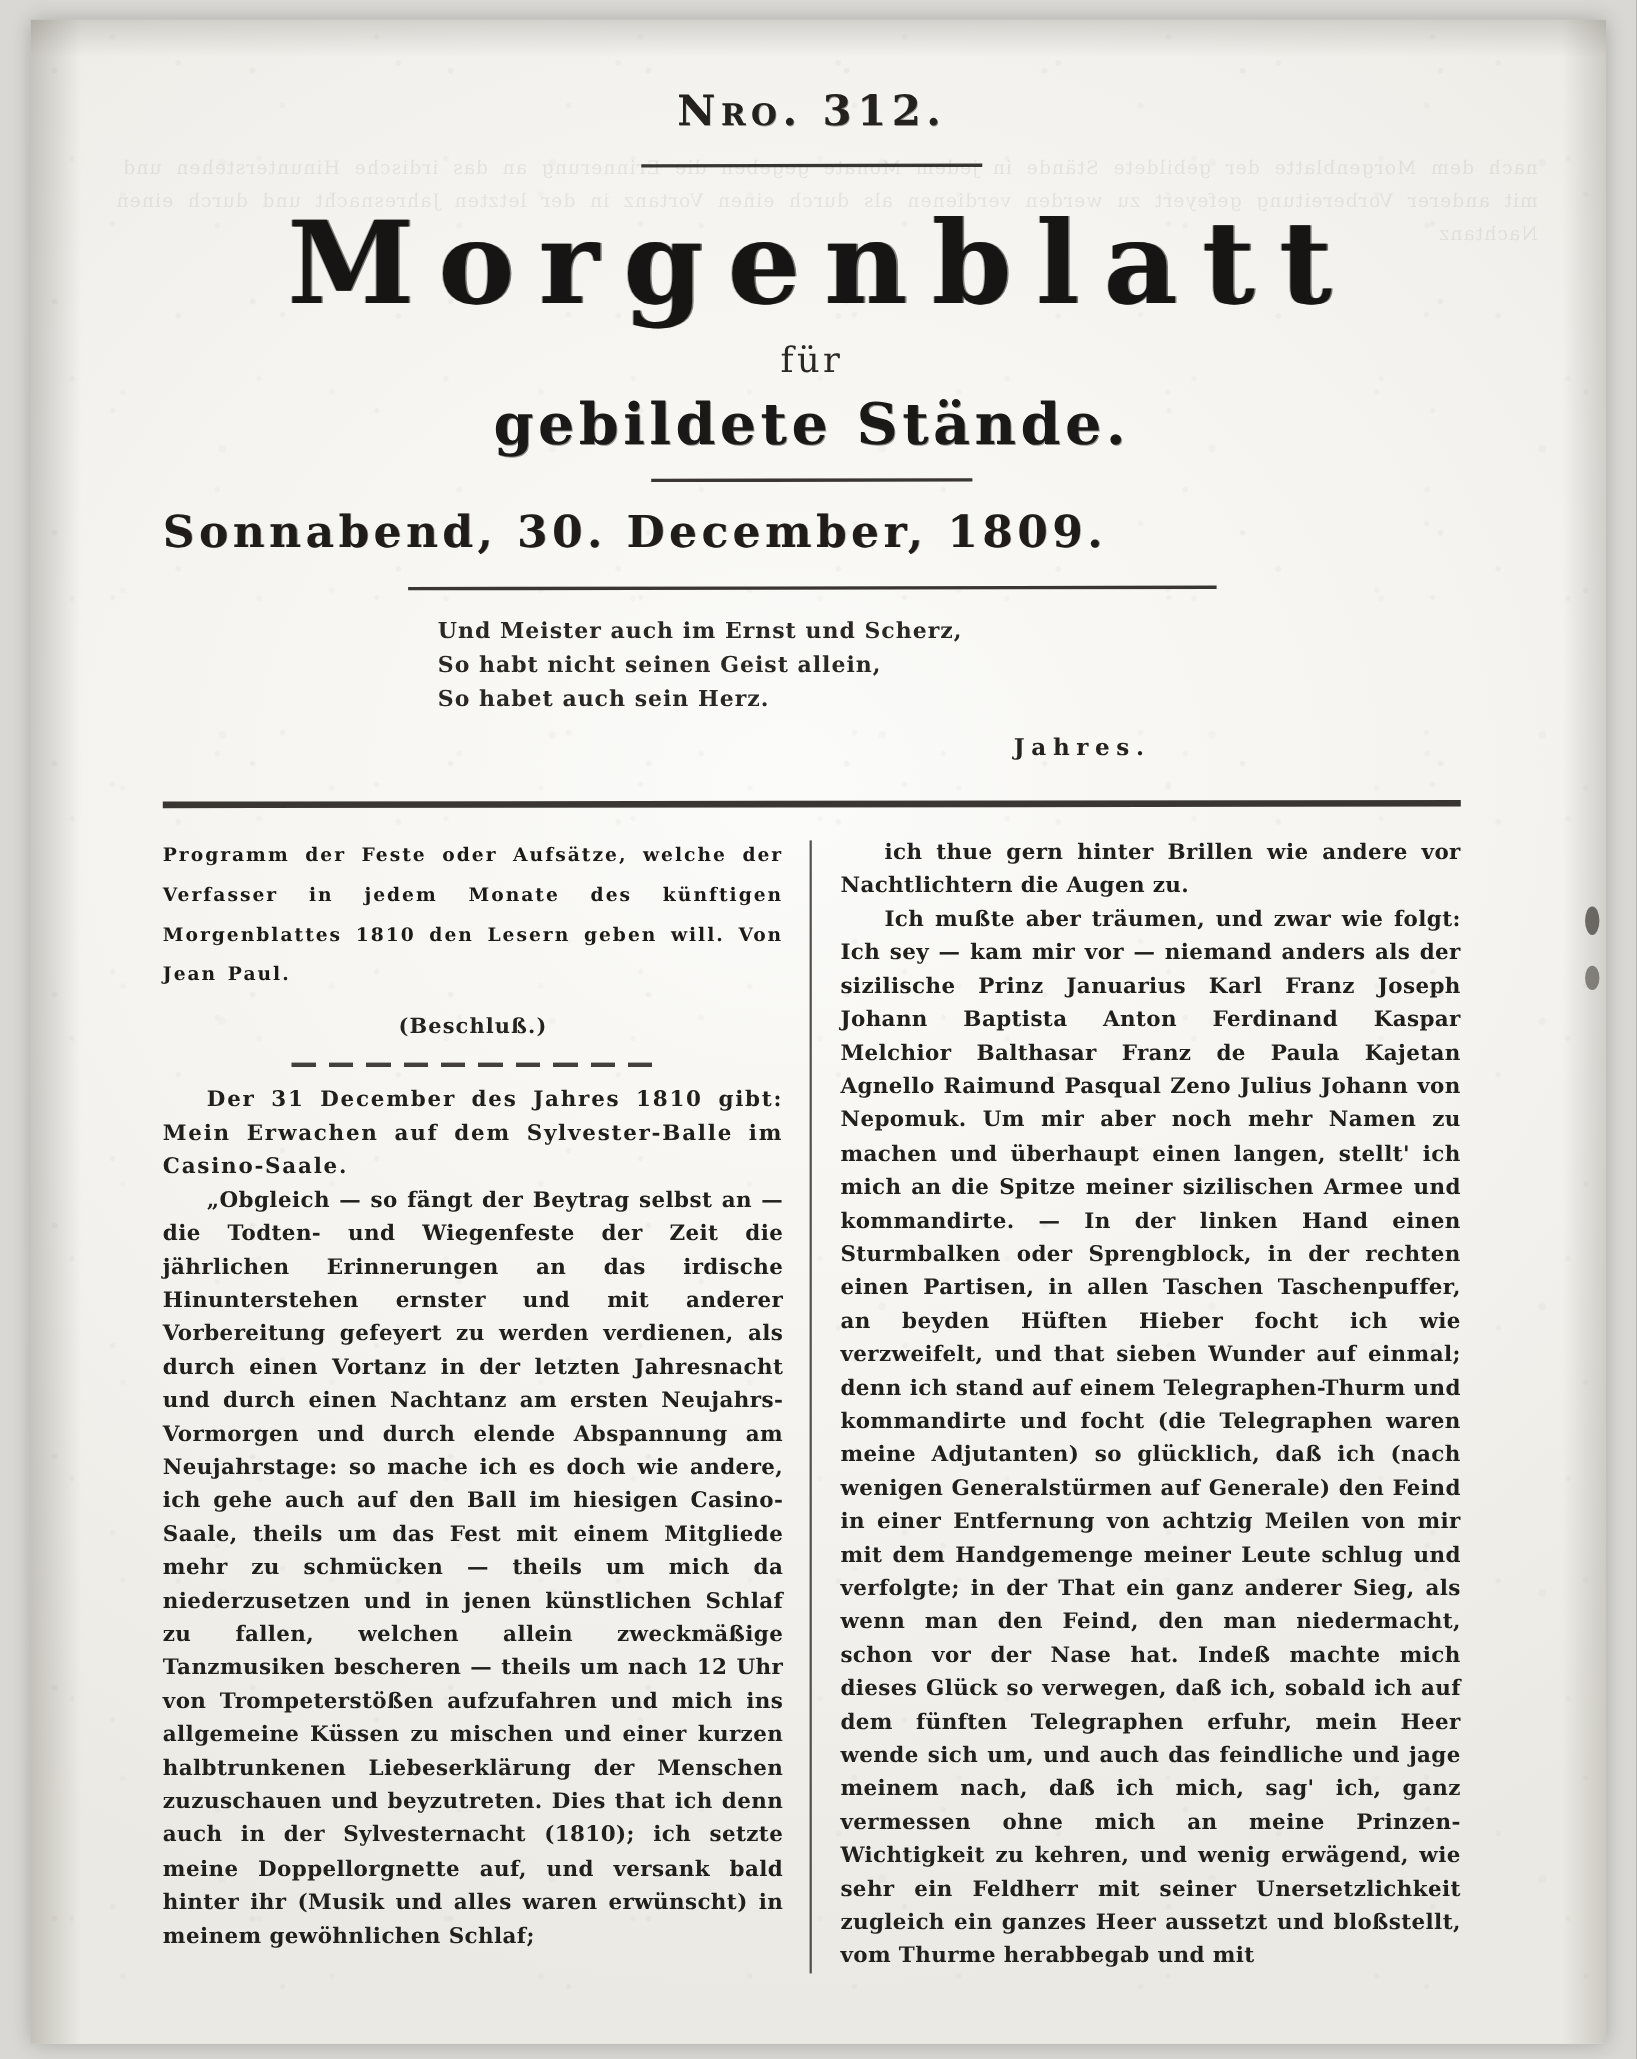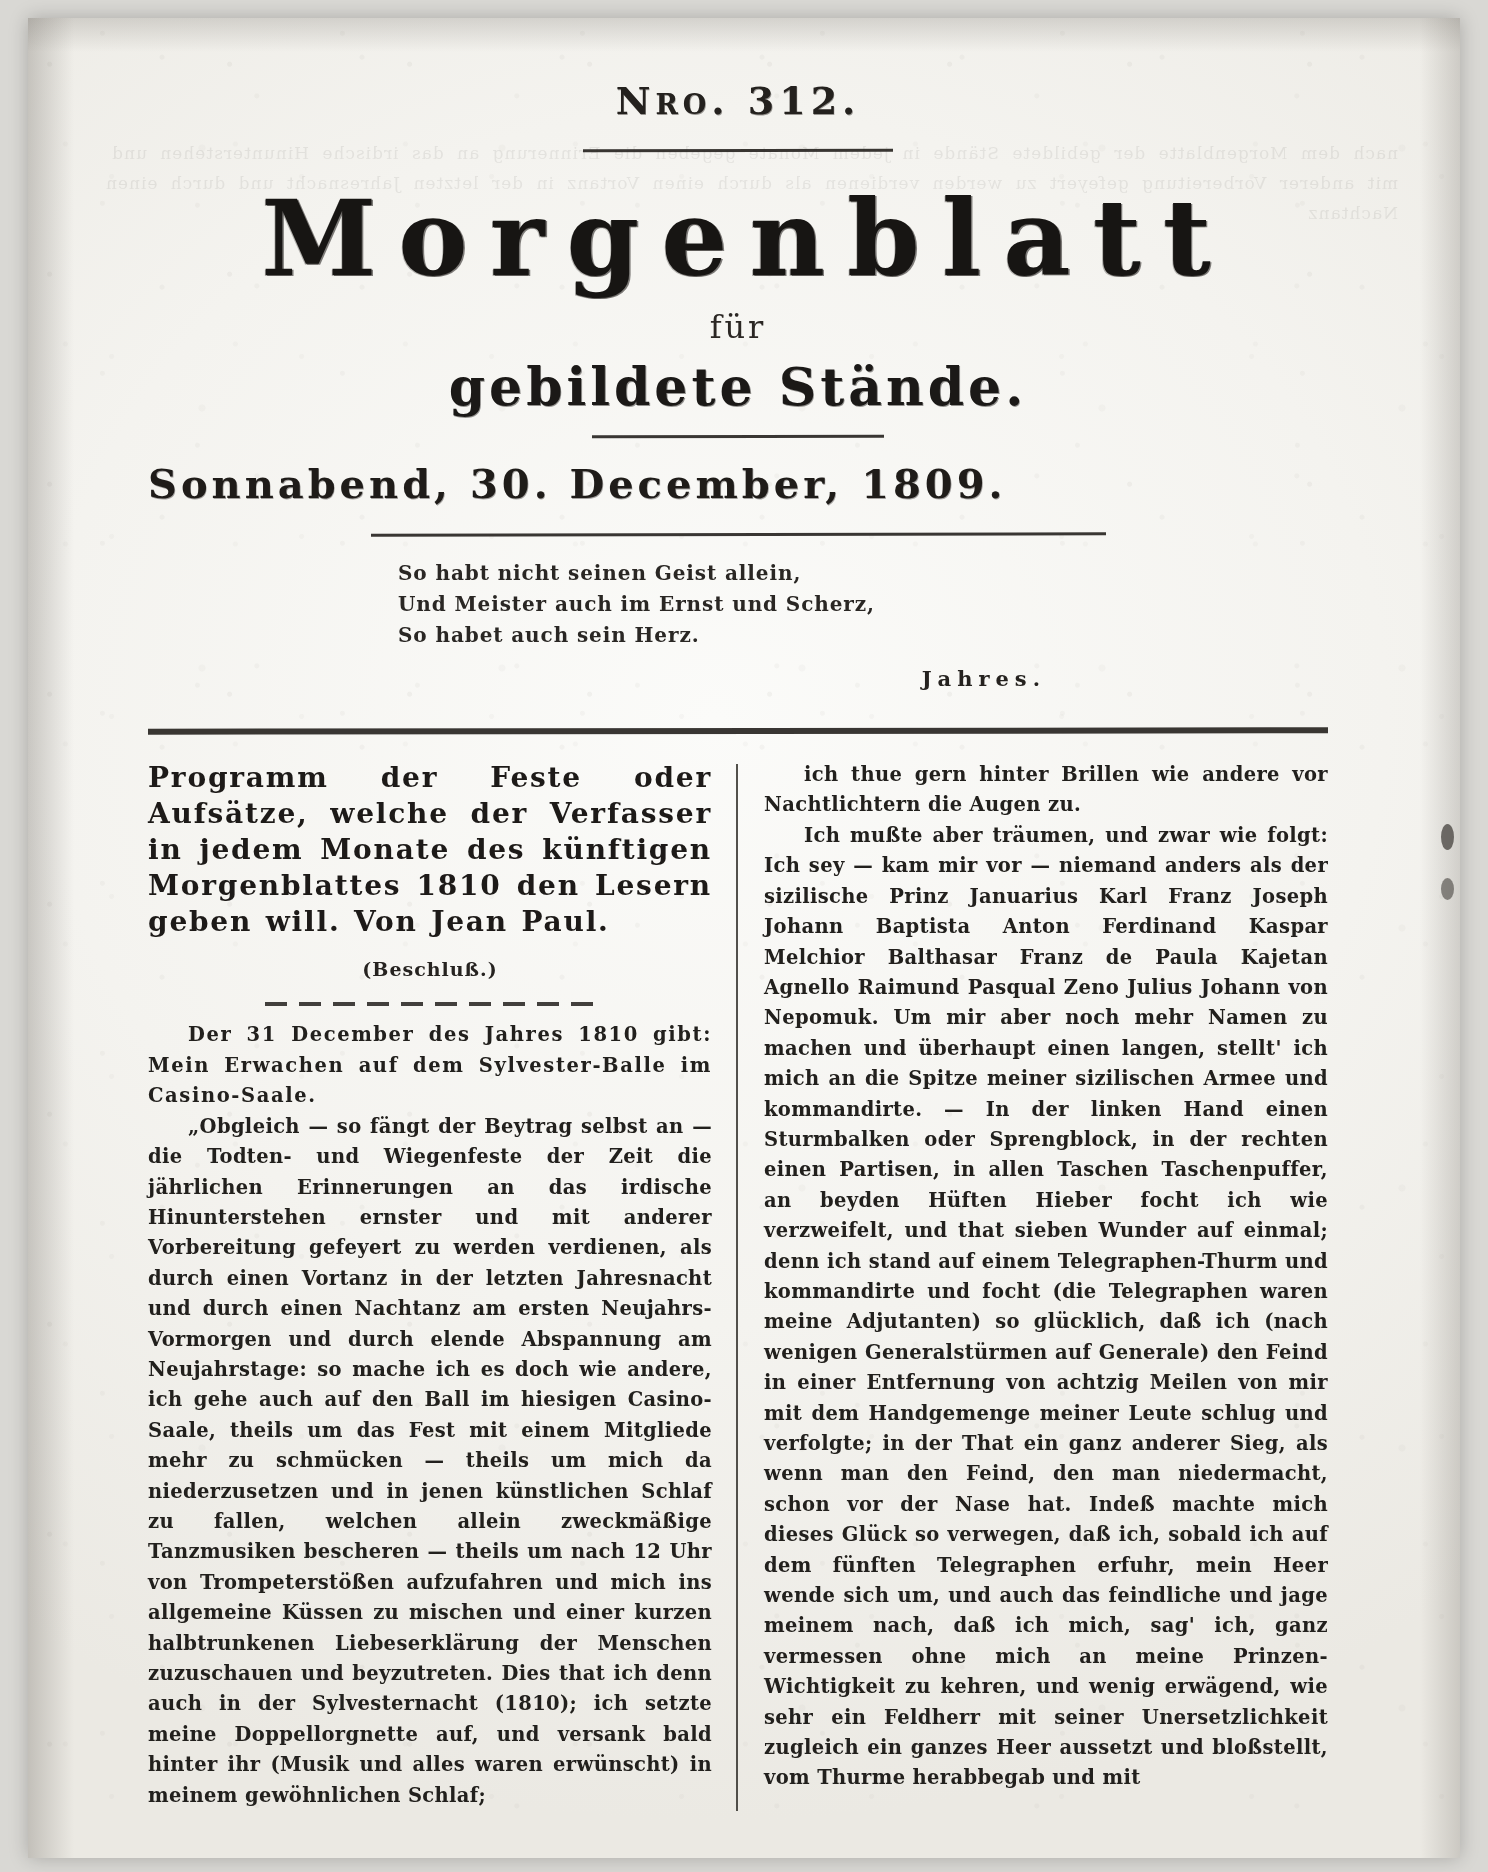--- a/index.html
+++ b/index.html
@@ -221,21 +221,21 @@
 
   .col-divider {
     width: 0;
     border-left: 2px solid #35322e;
     margin: 4px 0 0 0;
     align-self: stretch;
     opacity: .85;
   }
 
   .article-title {
-    font-size: 28px;
+    font-size: 17px;
     line-height: 36px;
     letter-spacing: 1.8px;
     font-weight: 700;
     color: #1d1a18;
     text-align: justify;
     margin: 0 0 0 0;
     word-spacing: 2px;
   }
 
   .beschluss {
@@ -290,22 +290,22 @@
       <hr class="rule r1">
 
       <div class="masthead fraktur">Morgenblatt</div>
       <div class="fuer fraktur">für</div>
       <div class="subtitle fraktur">gebildete Stände.</div>
       <hr class="rule r2">
       <div class="dateline fraktur">Sonnabend, 30. December, 1809.</div>
       <hr class="rule r3">
 
       <div class="epigraph fraktur">
+        <div class="vline">Und Meister auch im Ernst und Scherz,</div>
         <div class="vline">So habt nicht seinen Geist allein,</div>
-        <div class="vline">Und Meister auch im Ernst und Scherz,</div>
         <div class="vline">So habet auch sein Herz.</div>
         <div class="epigraph-author">Jahres.</div>
       </div>
 
       <hr class="rule thick">
 
       <div class="columns">
 
         <div class="col left fraktur">
           <div class="article-title">Programm der Feste oder Aufsätze, welche der Verfasser in jedem Monate des künftigen Morgenblattes 1810 den Lesern geben will. Von Jean Paul.</div>

